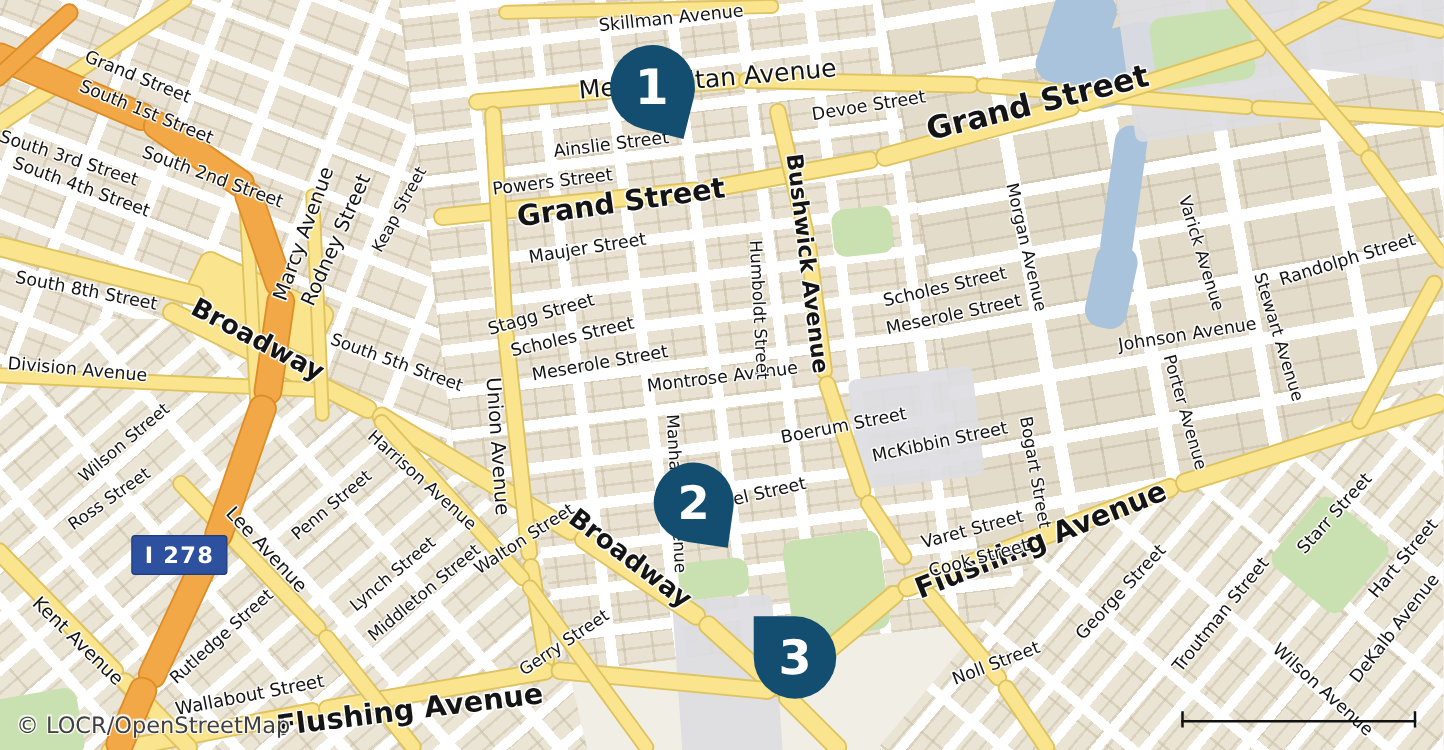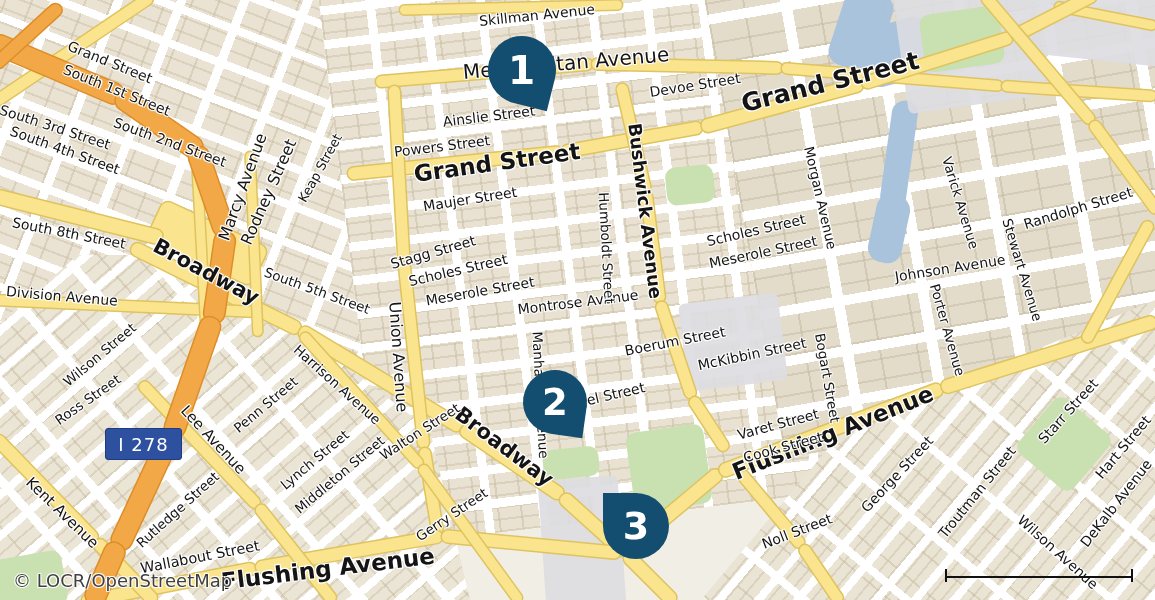--- a/index.html
+++ b/index.html
@@ -39,21 +39,21 @@
   .pi{background:var(--industrial);border-radius:6px;opacity:.9;}
   .pr{background:var(--road);border-radius:8px;box-shadow:0 0 0 1.5px var(--road_casing);}
   .rd{position:absolute;transform-origin:0 50%;}
   .ry{background:var(--road);box-shadow:0 0 0 1.5px var(--road_casing);border-radius:6px;}
   .rm{background:var(--motorway);box-shadow:0 0 0 1.5px var(--motorway_casing);border-radius:9px;}
   .maplabel{position:absolute;white-space:nowrap;color:var(--label);line-height:1;
       text-shadow:-1px -1px 0 #fff,1px -1px 0 #fff,-1px 1px 0 #fff,1px 1px 0 #fff,0 0 3px #fff;}
   .place{color:var(--place_label);text-shadow:-1px -1px 0 rgba(255,255,255,.8),1px 1px 0 rgba(255,255,255,.8);}
   .shield{position:absolute;left:105px;top:428px;width:75px;height:30px;background:var(--shield);
       border:1px solid #1E3C82;border-radius:3px;display:flex;align-items:center;justify-content:center;
-      color:#fff;font-weight:400;font-size:18px;letter-spacing:1px;z-index:40;}
+      color:#fff;font-weight:700;font-size:18px;letter-spacing:1px;z-index:40;}
   .marker{position:absolute;display:flex;align-items:center;justify-content:center;z-index:60;
       background:var(--marker);color:#fff;font-weight:700;}
   .scalebar{position:absolute;z-index:70;}
   .sline{position:absolute;left:945px;top:576px;width:188px;height:2px;background:#111;}
   .stick{position:absolute;top:569px;width:2px;height:13px;background:#111;}
   .attribution{position:absolute;left:13px;top:570px;font-size:18px;color:#3F3F3F;z-index:70;
       text-shadow:-1px -1px 0 rgba(255,255,255,.85),1px -1px 0 rgba(255,255,255,.85),-1px 1px 0 rgba(255,255,255,.85),1px 1px 0 rgba(255,255,255,.85);}
   .lab-layer{position:absolute;inset:0;z-index:50;}
   .road-layer{position:absolute;inset:0;z-index:20;}
   .patch-layer{position:absolute;inset:0;z-index:10;}

